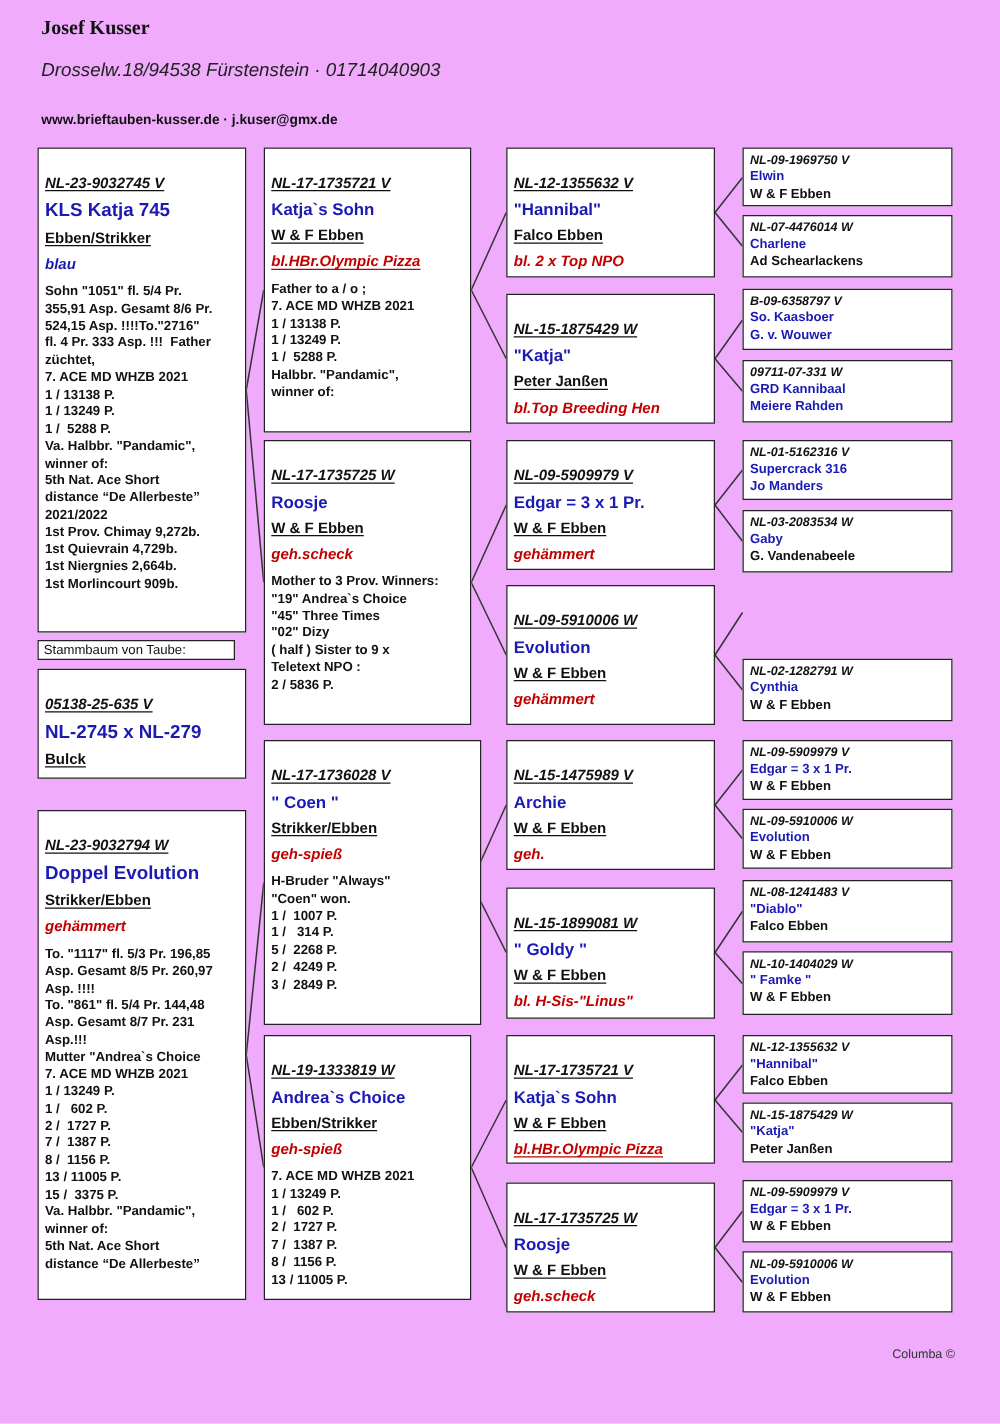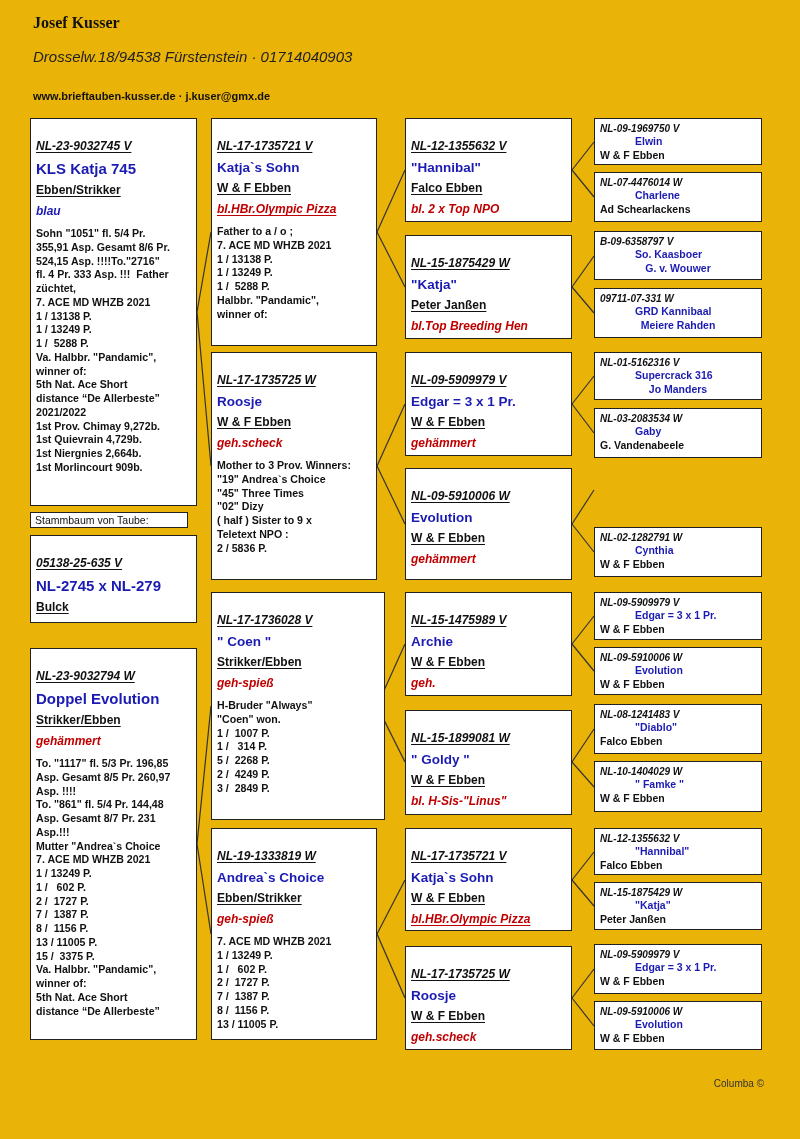--- a/index.html
+++ b/index.html
@@ -1,40 +1,40 @@
 <!DOCTYPE html>
 <html><head>
 <meta charset="utf-8">
 <style>
   * { margin:0; padding:0; box-sizing:border-box; }
   html,body { background:#ffffff; }
   body { font-family:"Liberation Sans", sans-serif; color:#111; }
-  .page { position:relative; width:800px; height:1139px; background:#eab308; overflow:hidden; }
+  .page { position:relative; width:800px; height:1139px; background:#f0abfc; overflow:hidden; }
 
   .hdr-name { position:absolute; left:33px; top:14px; font-family:"Liberation Serif", serif; font-weight:bold; font-size:16px; }
   .hdr-address { position:absolute; left:33px; top:48px; font-style:italic; font-size:15px; color:#222; }
   .hdr-contact { position:absolute; left:33px; top:90px; font-weight:bold; font-size:11px; }
 
   .connectors { position:absolute; left:0; top:0; }
 
   .box { position:absolute; border:1.5px solid #222; background:#fff; padding:20px 5px; overflow:hidden; }
   .ring { font-weight:bold; font-style:italic; text-decoration:underline; text-underline-offset:2px; font-size:12px; margin-bottom:7px; }
   .name { font-weight:bold; color:#1b1bb3; font-size:13.5px; margin-bottom:6px; white-space:nowrap; }
   .name.lg { font-size:15px; }
   .breeder { font-weight:bold; text-decoration:underline; text-underline-offset:2px; font-size:12px; margin-bottom:7px; }
   .trait { font-weight:bold; font-style:italic; font-size:12px; color:#c00000; }
   .trait.blue { color:#1b1bb3; }
   .trait.u { text-decoration:underline; text-underline-offset:2px; }
   .notes { margin-top:9px; font-weight:bold; font-size:10.6px; line-height:1.3; white-space:pre-wrap; }
 
   .small { padding:3px 5px; }
   .ring-s { font-weight:bold; font-style:italic; font-size:10px; line-height:1.3; }
-  .name-s { font-weight:bold; color:#1b1bb3; font-size:10.5px; line-height:1.3; white-space:nowrap;margin-left:35px; }
+  .name-s { font-weight:bold; color:#1b1bb3; font-size:10.5px; line-height:1.3; white-space:nowrap; }
   .breeder-s { font-weight:bold; font-size:10.5px; line-height:1.3; white-space:nowrap; }
-  .small.blue-breeder .breeder-s { color:#1b1bb3;text-align:center; }
+  .small.blue-breeder .breeder-s { color:#1b1bb3; }
 
   .stamm-label { position:absolute; left:30px; top:512px; width:158px; border:1px solid #222; background:#fff; font-size:10.5px; padding:1px 4px; }
   .copyright { position:absolute; right:36px; top:1078px; font-size:10px; color:#333; }
 </style>
 </head>
 <body>
 
 <div class="page">
 
   <div class="hdr-name">Josef Kusser</div>

